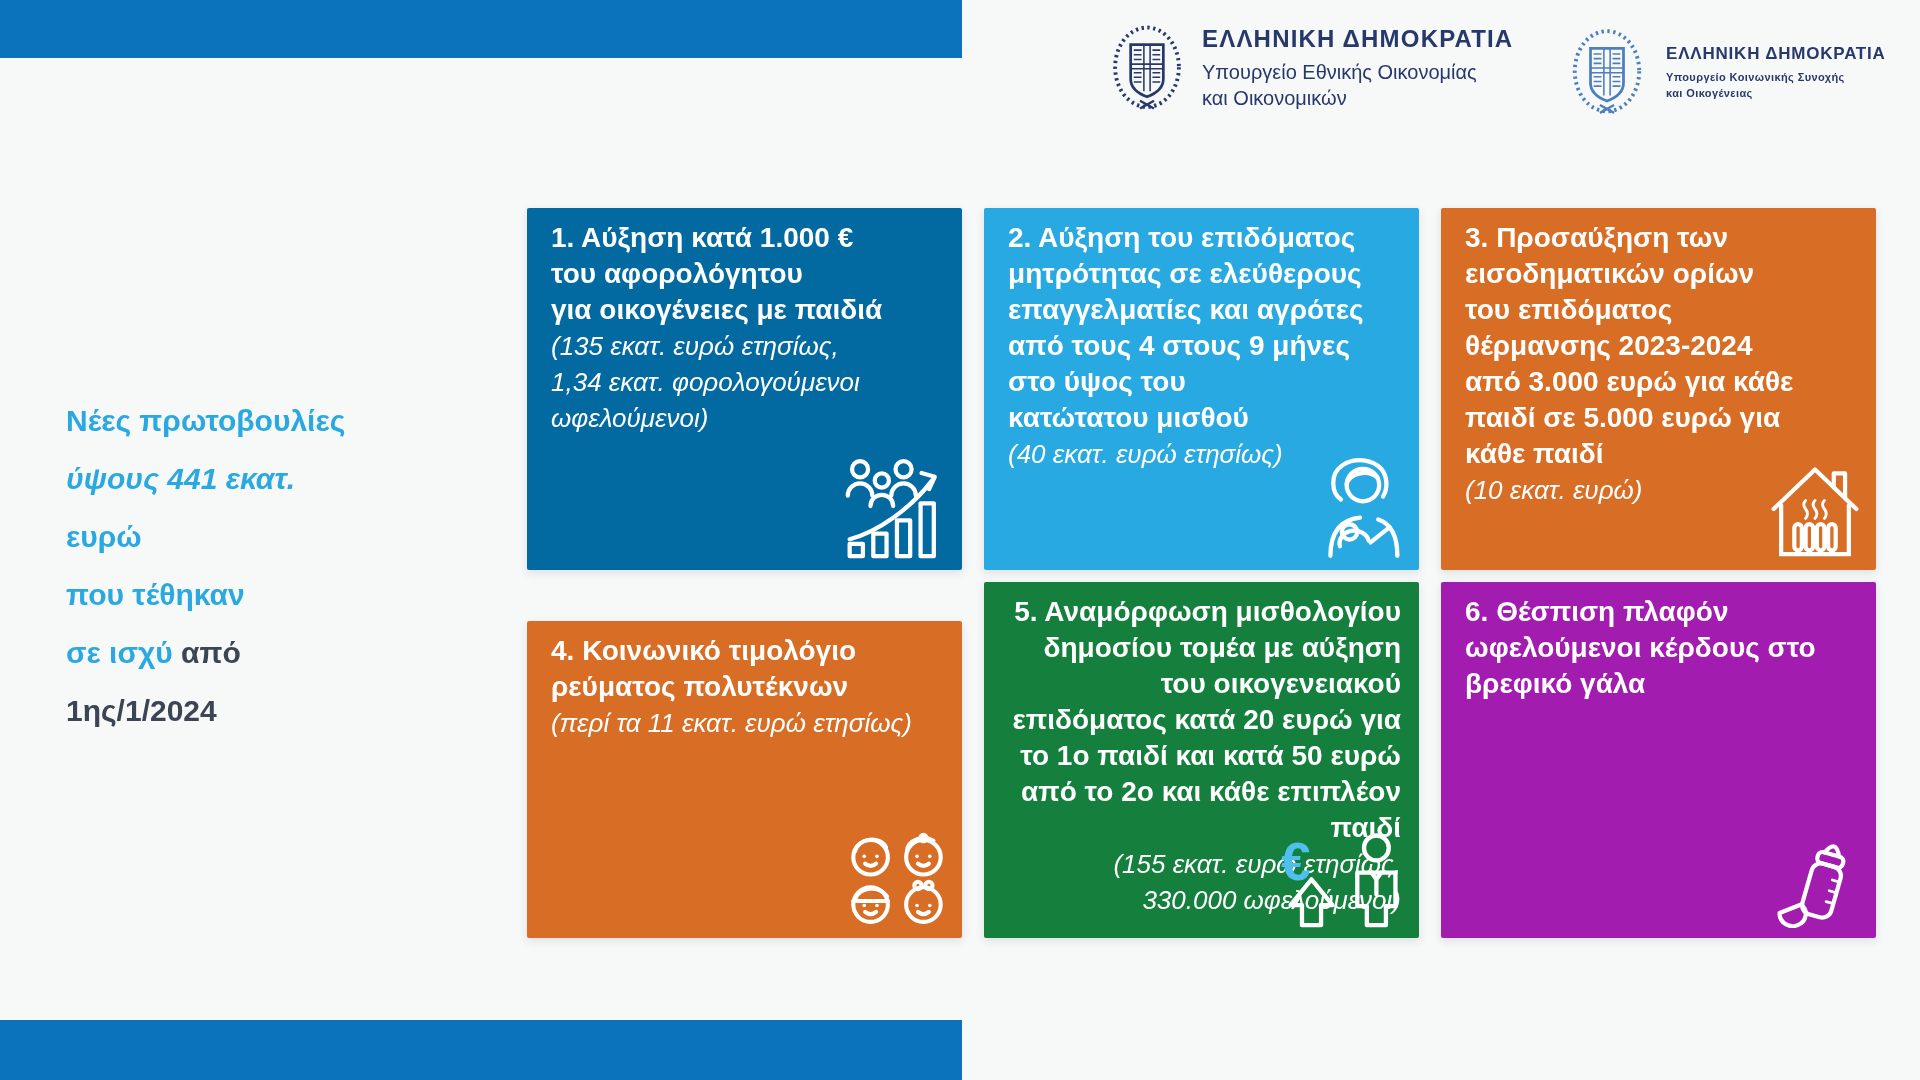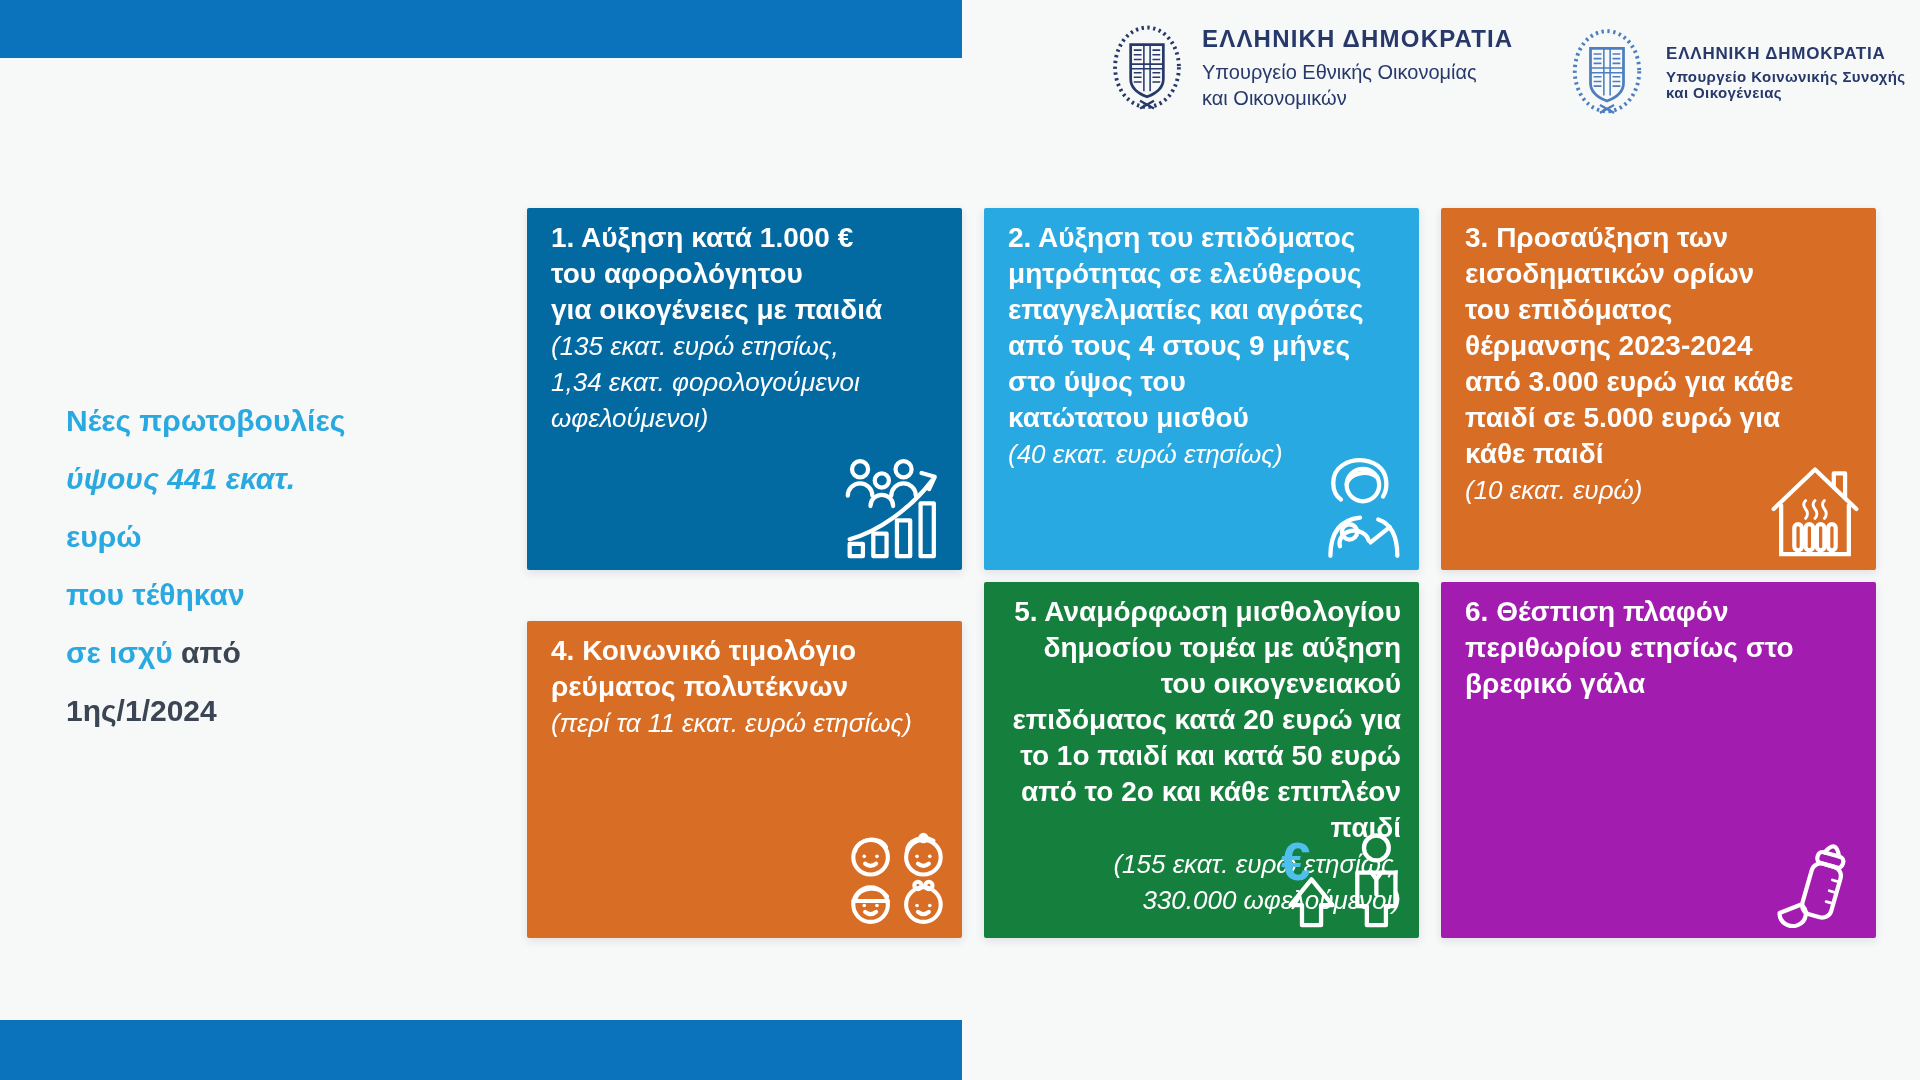--- a/index.html
+++ b/index.html
@@ -16,21 +16,21 @@
   
   .gov-logo{position:absolute;display:flex;align-items:center;}
   .gov-logo .emblem{flex:0 0 auto;line-height:0;}
   .gov-logo .logo-text{margin-left:20px;}
   .logo-1{left:1112px;top:20px;}
   .logo-1 .logo-title{font-size:24px;font-weight:bold;letter-spacing:1.2px;white-space:nowrap;}
   .logo-1 .logo-sub{font-size:20px;line-height:26px;margin-top:6px;white-space:nowrap;}
   .logo-2{left:1564px;top:28px;}
   .logo-2 .logo-text{margin-left:16px;}
   .logo-2 .logo-title{font-size:17px;font-weight:bold;letter-spacing:.8px;white-space:nowrap;}
-  .logo-2 .logo-sub{font-size:15px;line-height:16px;font-weight:bold;letter-spacing:.4px;margin-top:5px;white-space:nowrap;}
+  .logo-2 .logo-sub{font-size:11px;line-height:16px;font-weight:bold;letter-spacing:.4px;margin-top:5px;white-space:nowrap;}
 
   
   .headline{position:absolute;left:66px;top:392px;width:470px;
     font-size:30px;font-weight:bold;line-height:58px;}
   .headline .line{white-space:nowrap;}
 
   
   .cards{position:absolute;left:527px;top:208px;display:grid;
     grid-template-columns:435px 435px 435px;
     grid-template-rows:362px 356px;
@@ -222,21 +222,21 @@
      <path d="M22,105 V84 H10 L32,57 L54,84 H42 V105 Z"></path>
      <circle cx="100" cy="24" r="13"></circle>
      <path d="M80,50 h40 v35 h-10 v20 h-20 v-20 h-10 z"></path>
      <path d="M95,50 l5,7 l5,-7 M100,57 v16"></path>
     </g>
     <text x="0" y="58" font-size="56" font-weight="bold" font-family="'Liberation Sans',sans-serif" fill="#4fc0ee">€</text>
         </svg></span>
     </article>
     <article class="card" style="background: #a21caf; color: rgb(255, 255, 255);">
       <div class="b">6. Θέσπιση πλαφόν</div>
-      <div class="b">περιθωρίου ετησίως στο</div>
+      <div class="b">ωφελούμενοι κέρδους στο</div>
       <div class="b">βρεφικό γάλα</div>
       <span class="icon"><svg width="88" height="103" viewBox="0 0 94 110">
           <g fill="none" stroke="#ffffff" stroke-width="4.5" stroke-linecap="round" stroke-linejoin="round">
      <g transform="rotate(16 52 62)">
       <path d="M45,30 q8,-18 16,0"></path>
       <rect x="39" y="30" width="28" height="12" rx="5"></rect>
       <rect x="37" y="42" width="32" height="56" rx="10"></rect>
       <path d="M69,56 h-8 M69,68 h-8 M69,80 h-8" stroke-width="3"></path>
      </g>
      <path d="M29,85 a14,13 0 1 1 -23,9 z"></path>

